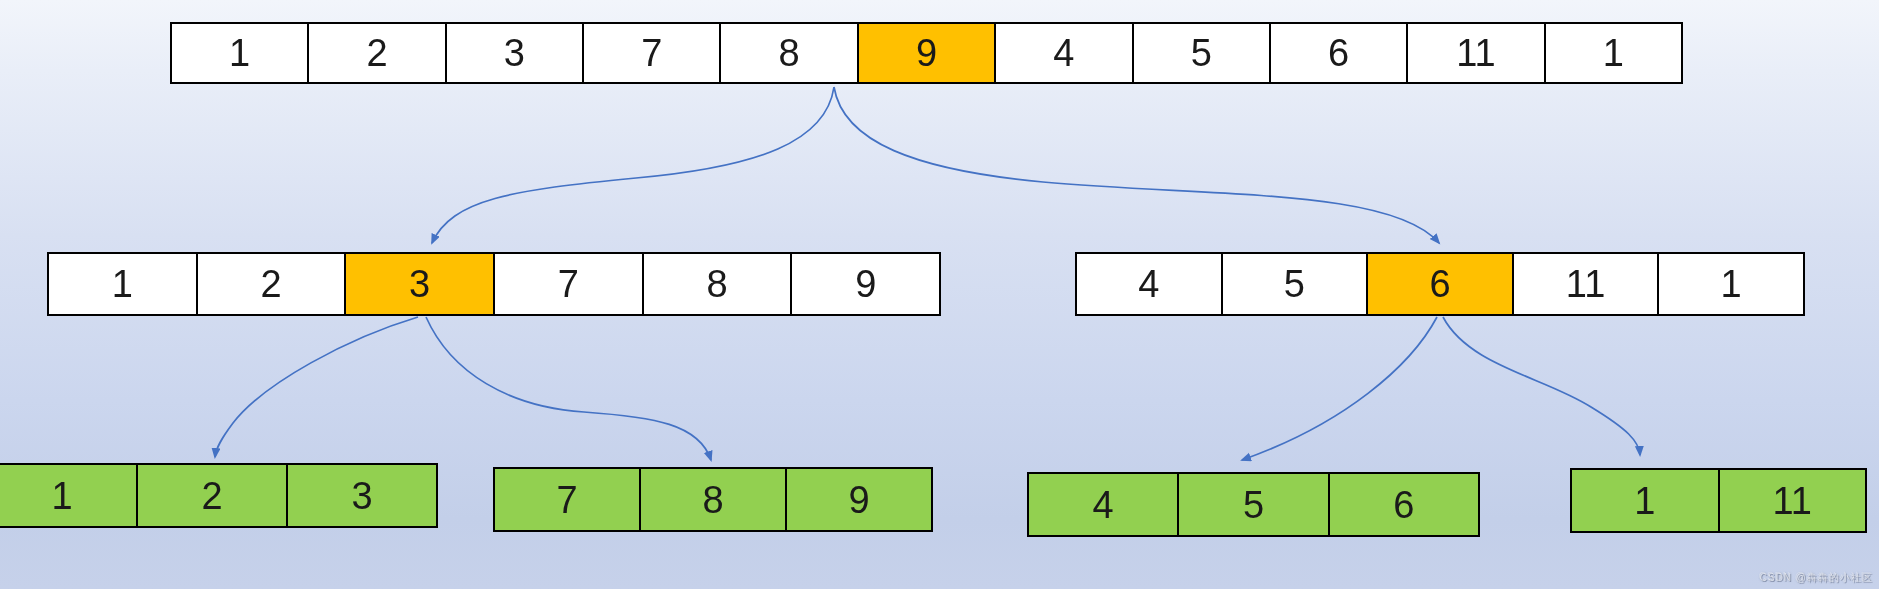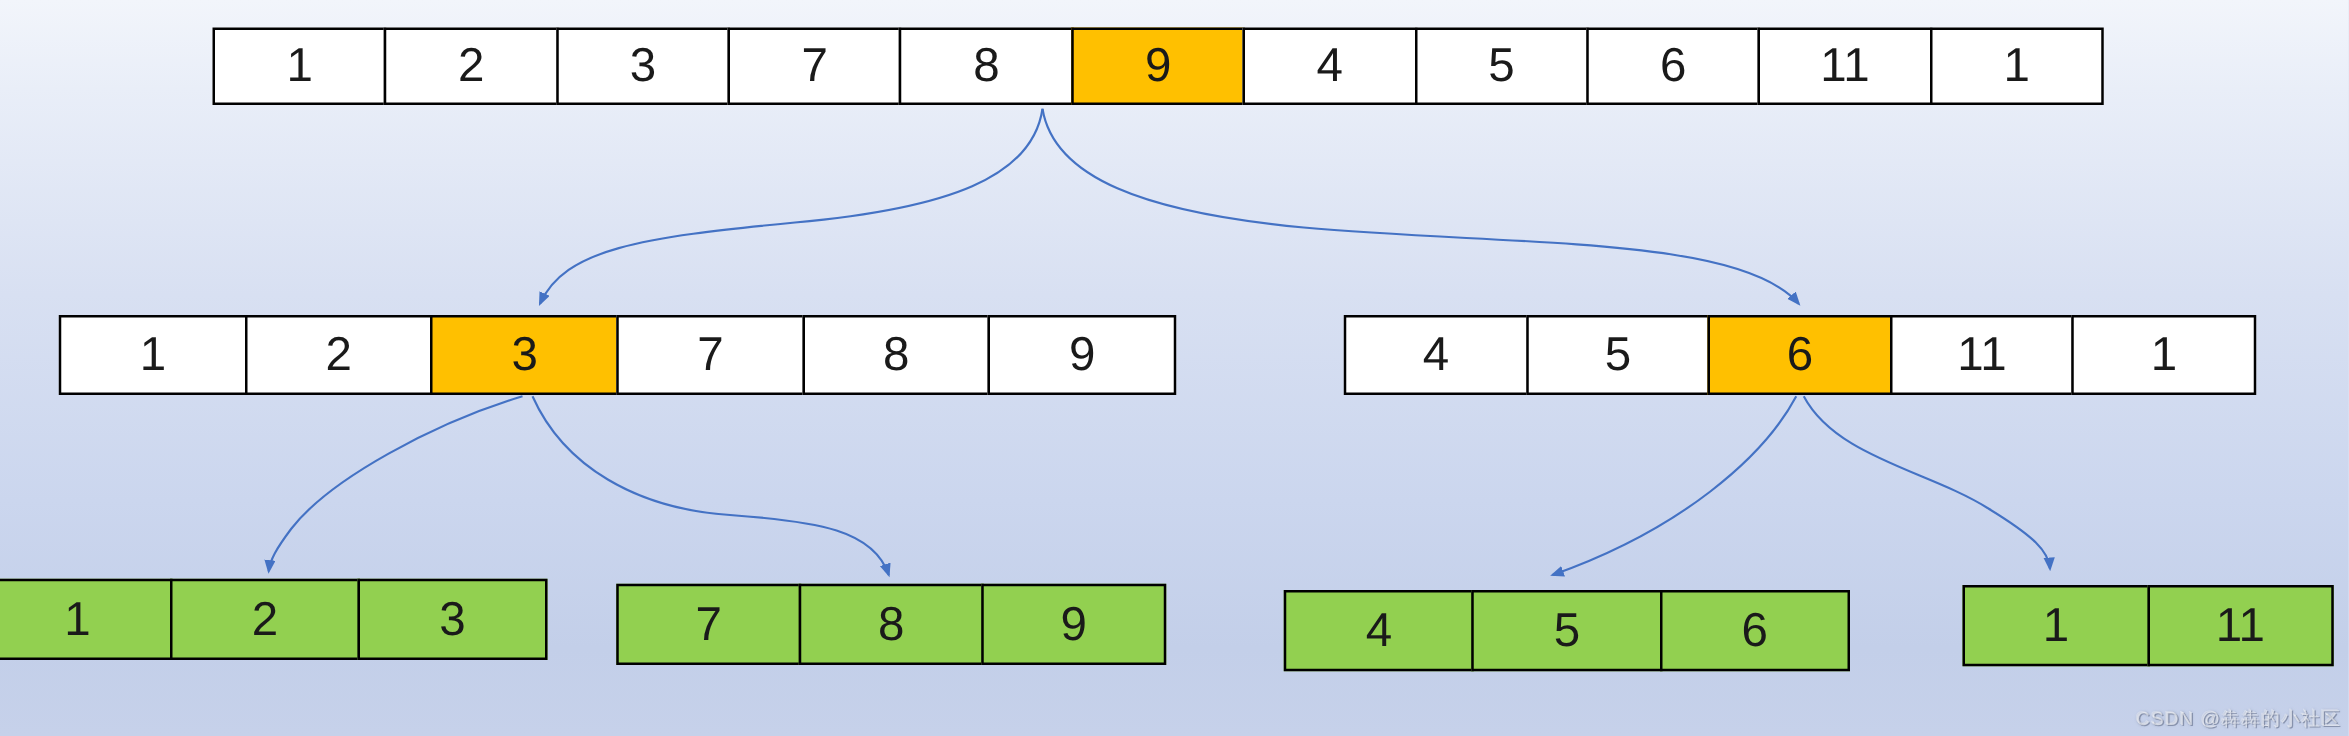--- a/index.html
+++ b/index.html
@@ -41,21 +41,21 @@
     pointer-events:none;
   }
   #arrow-layer path.link{
     fill:none;
     stroke:var(--arrow,#4472C4);
     stroke-width:1.7;
   }
   #watermark{
     position:absolute;
     right:6px;bottom:4px;
-    font-size:15px;
+    font-size:10px;
     letter-spacing:1px;
     color:rgba(255,255,255,0.55);
     text-shadow:1px 1px 0 rgba(96,108,134,0.55), -1px -1px 0 rgba(255,255,255,0.35), 0 0 2px rgba(90,100,125,0.6);
     filter:blur(0.4px);
     user-select:none;
   }
 </style>
 </head>
 <body>
 

